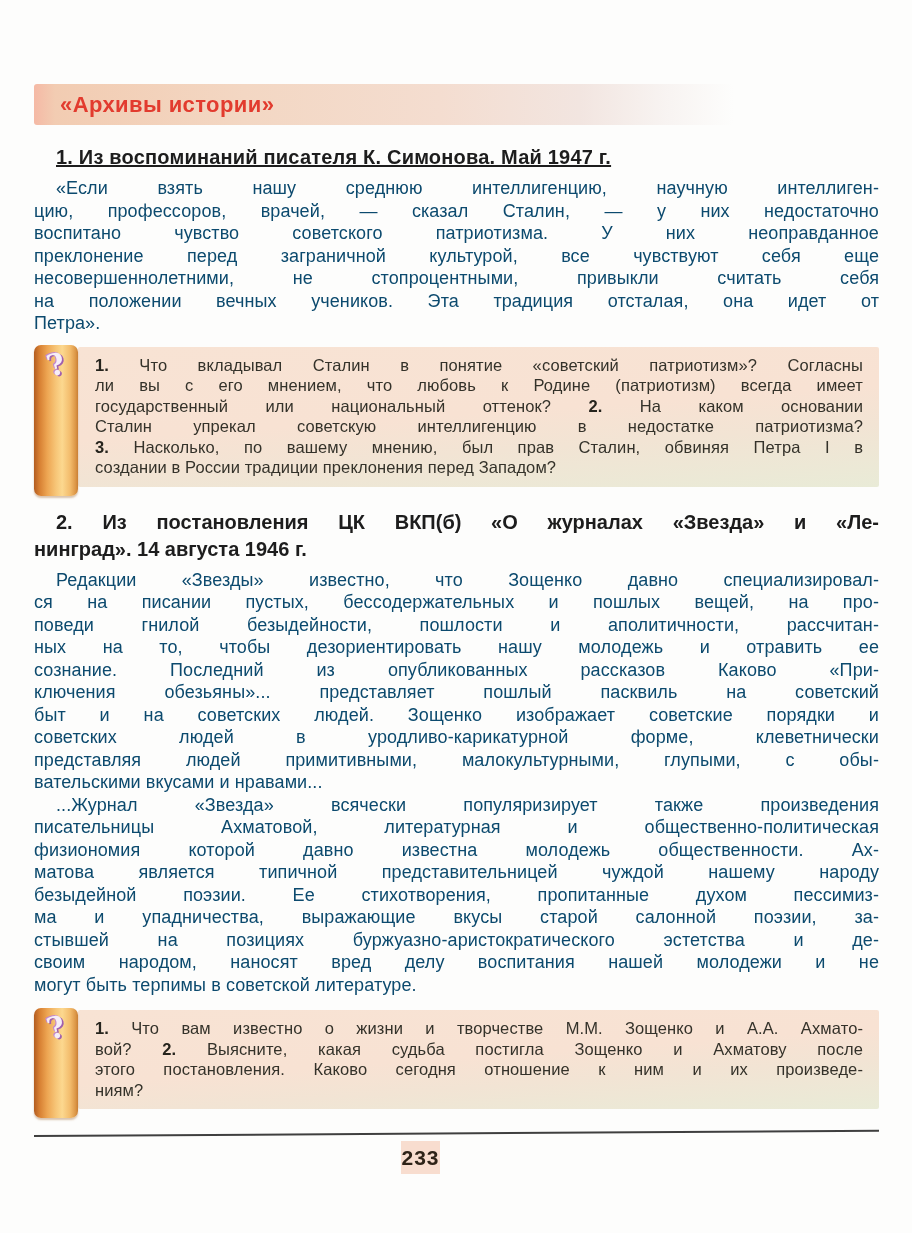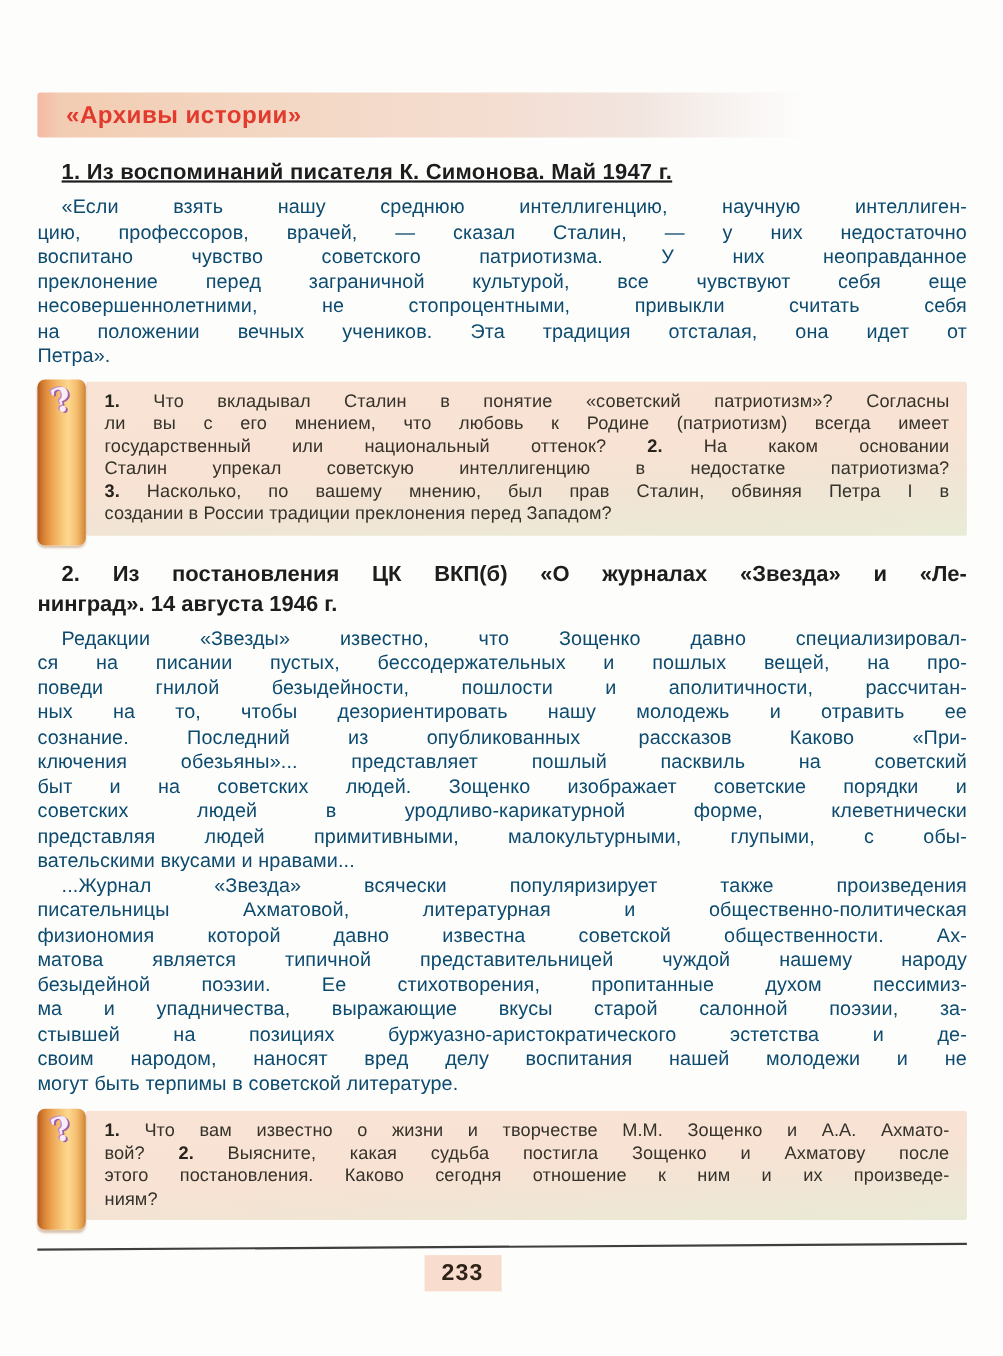--- a/index.html
+++ b/index.html
@@ -95,21 +95,21 @@
     margin-top: 26px;
     width: 845px; height: 2px;
     background: #3f3f3f;
     transform: rotate(-0.35deg);
     transform-origin: left center;
   }
   .plate-row { display: flex; justify-content: center; }
   .plate {
     margin-top: 4px;
     transform: translateX(-36px);
-    width: 70px; height: 33px;
+    width: 39px; height: 33px;
     background: #f8ddcf;
     display: flex; align-items: center; justify-content: center;
   }
   .plate-num {
     font-size: 21px; font-weight: bold; color: #2e2318;
     letter-spacing: 1px;
   }
 </style>
 </head>
 <body>
@@ -160,21 +160,21 @@
       <div class="line">ключения обезьяны»... представляет пошлый пасквиль на советский</div>
       <div class="line">быт и на советских людей. Зощенко изображает советские порядки и</div>
       <div class="line">советских людей в уродливо-карикатурной форме, клеветнически</div>
       <div class="line">представляя людей примитивными, малокультурными, глупыми, с обы-</div>
       <div class="line">вательскими вкусами и нравами...</div>
     </div>
 
   <div class="para lines indent-first">
       <div class="line">...Журнал «Звезда» всячески популяризирует также произведения</div>
       <div class="line">писательницы Ахматовой, литературная и общественно-политическая</div>
-      <div class="line">физиономия которой давно известна советской общественности. Ах-</div>
+      <div class="line">физиономия которой давно известна молодежь общественности. Ах-</div>
       <div class="line">матова является типичной представительницей чуждой нашему народу</div>
       <div class="line">безыдейной поэзии. Ее стихотворения, пропитанные духом пессимиз-</div>
       <div class="line">ма и упадничества, выражающие вкусы старой салонной поэзии, за-</div>
       <div class="line">стывшей на позициях буржуазно-аристократического эстетства и де-</div>
       <div class="line">своим народом, наносят вред делу воспитания нашей молодежи и не</div>
       <div class="line">могут быть терпимы в советской литературе.</div>
     </div>
 
   <div class="qbox second">
     <div class="qbar">

